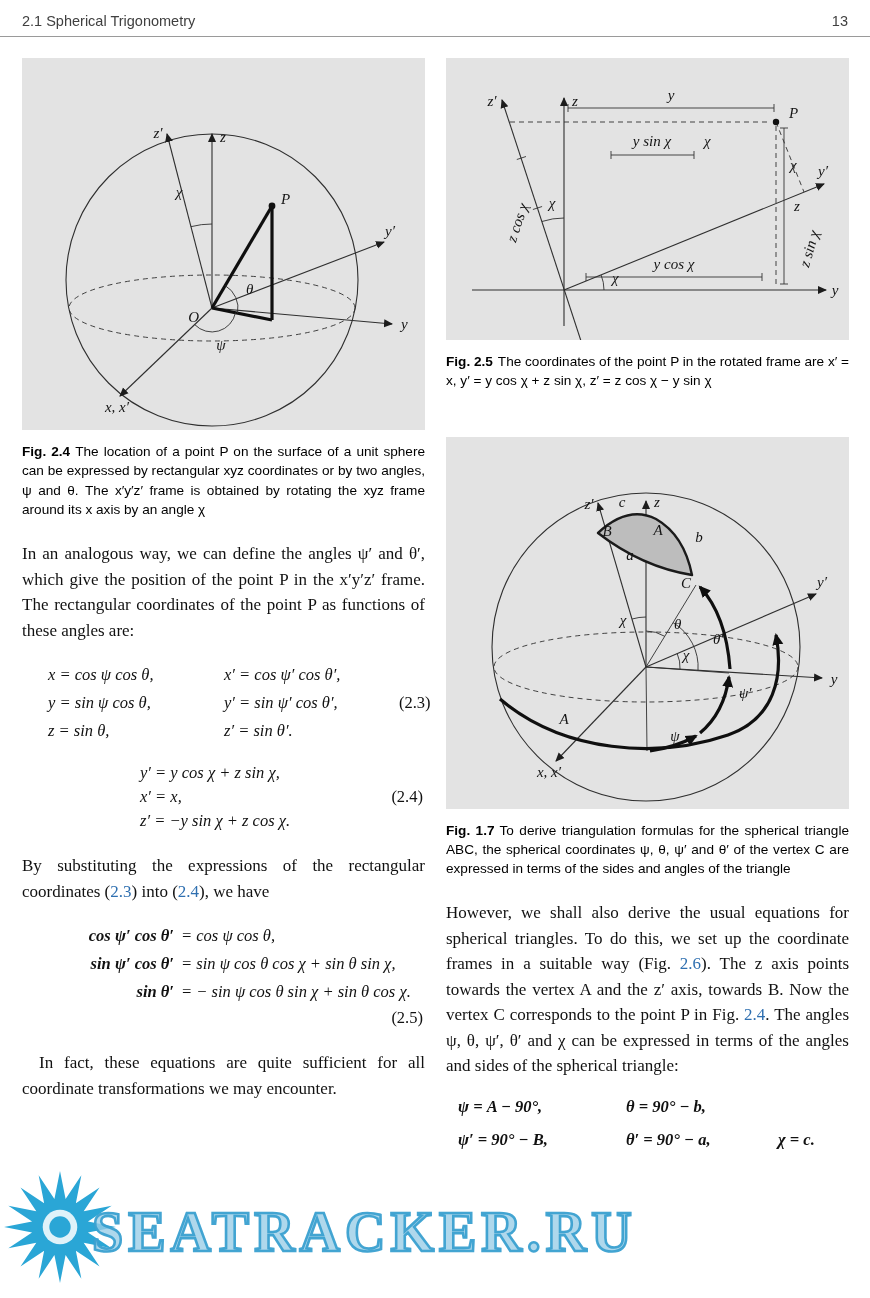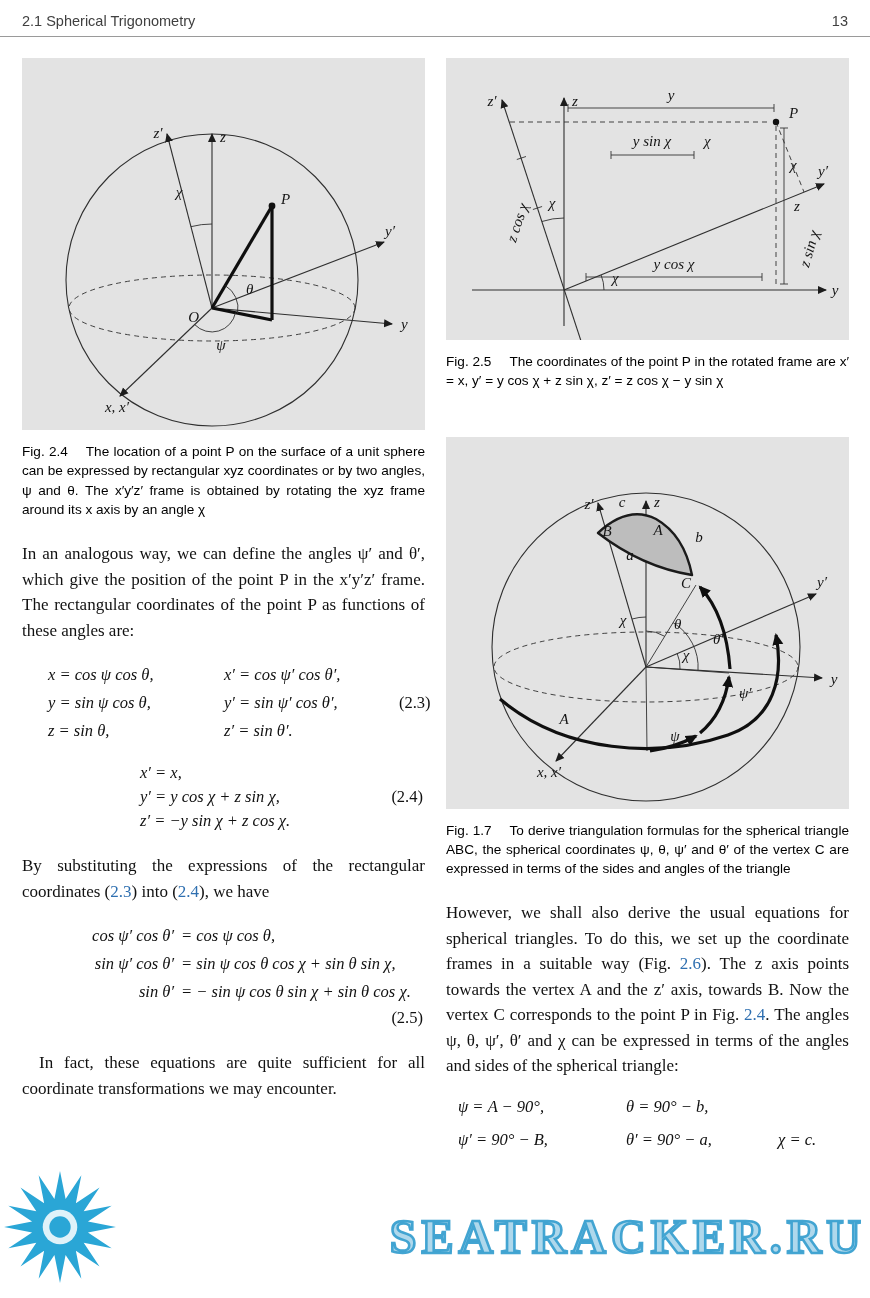--- a/index.html
+++ b/index.html
@@ -30,43 +30,43 @@
   .thin { stroke:#2f2f2f; stroke-width:0.9; fill:none; }
   .dash { stroke:#2f2f2f; stroke-width:0.9; fill:none; stroke-dasharray:5 4; }
   .bold { stroke:#0f0f0f; stroke-width:3.2; fill:none; }
   .dimg line { stroke:#333; stroke-width:0.9; }
   .fig26-gap { margin-top:46px; }
   
   .caption {
     font-family:"Liberation Sans", sans-serif; font-size:13.6px; line-height:1.42;
     margin-top:12px; text-align:justify; color:#000;
   }
-  .cap-label { font-weight:normal; margin-right:18px; }
+  .cap-label { font-weight:bold; margin-right:5px; }
   
   .para { font-size:17px; line-height:1.5; text-align:justify; margin-top:22px; }
   .indent { text-indent:17px; }
   .ref { color:#2e6fb0; }
   
   .eq { font-size:16.5px; font-style:italic; margin-top:22px; margin-bottom:22px; position:relative; }
   .eqnum { font-style:normal; }
   .eq23grid { display:grid; grid-template-columns:176px 175px 1fr; row-gap:8px; padding-left:26px; }
   .eq23grid .eqnum { text-align:right; padding-right:2px; }
   .eq24 { padding-left:118px; }
   .eq24 .line { margin:4px 0; }
   .eq24 .sidenum { position:absolute; right:2px; top:50%; transform:translateY(-50%); }
   .eq25grid { display:grid; grid-template-columns:150px auto; column-gap:7px; row-gap:8px; padding-left:2px; }
-  .eq25grid .lhs { text-align:right; }
+  .eq25grid .lhs { text-align:right;font-weight:bold; }
   .eqnum-right { text-align:right; font-style:normal; margin-top:6px; padding-right:2px; }
   .eq26grid { display:grid; grid-template-columns:168px 152px auto; row-gap:13px; padding-left:12px; }
-  .eq26 { margin-top:18px; margin-bottom:8px; }
+  .eq26 { margin-top:18px; margin-bottom:8px;font-weight:bold; }
   
   .watermark { position:absolute; left:0; bottom:8px; width:870px; height:140px; z-index:9; pointer-events:none; }
   .wm-text {
-    position:absolute; left:92px; bottom:26px; width:774px; text-align:right; white-space:nowrap;
-    font-family:"Liberation Serif", serif; font-weight:700; font-size:48px; letter-spacing:5px;
+    position:absolute; left:92px; bottom:26px; width:774px; text-align:left; white-space:nowrap;
+    font-family:"Liberation Serif", serif; font-weight:700; font-size:56px; letter-spacing:5px;
     color:rgba(255,255,255,0.38);
     -webkit-text-stroke:2.6px rgba(58,160,208,0.95);
     text-shadow:0 0 1px rgba(58,160,208,0.65);
   }
   .wm-sun { position:absolute; left:4px; bottom:2px; }
 </style>
 </head>
 <body>
 
 <div class="header">
@@ -132,22 +132,22 @@
         <span>y′ = sin ψ′ cos θ′,</span>
         <span class="eqnum">(2.3)</span>
         <span>z = sin θ,</span>
         <span>z′ = sin θ′.</span>
         <span class="eqnum"></span>
       </div>
     </div>
 
 
     <div class="eq eq24">
+      <div class="line">y′ = y cos χ + z sin χ,</div>
       <div class="line">x′ = x,</div>
-      <div class="line">y′ = y cos χ + z sin χ,</div>
       <div class="line">z′ = −y sin χ + z cos χ.</div>
       <span class="eqnum sidenum">(2.4)</span>
     </div>
 
     <p class="para"><span>By substituting the expressions of the rectangular coordinates (</span><span class="ref">2.3</span><span>) into (</span><span class="ref">2.4</span><span>), we have</span></p>
 
     <div class="eq">
       <div class="eq25grid">
         <span class="lhs">cos ψ′ cos θ′</span>
         <span>= cos ψ cos θ,</span>

